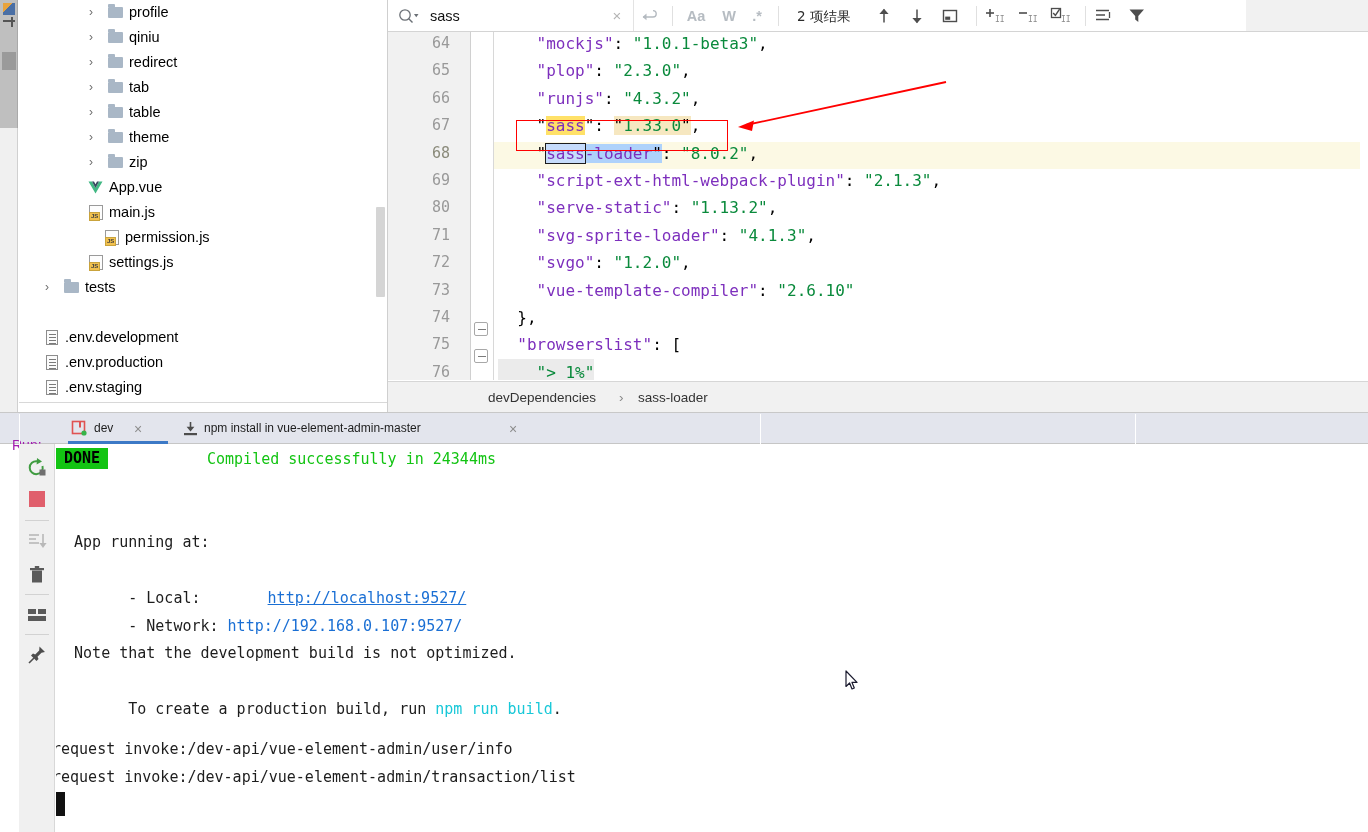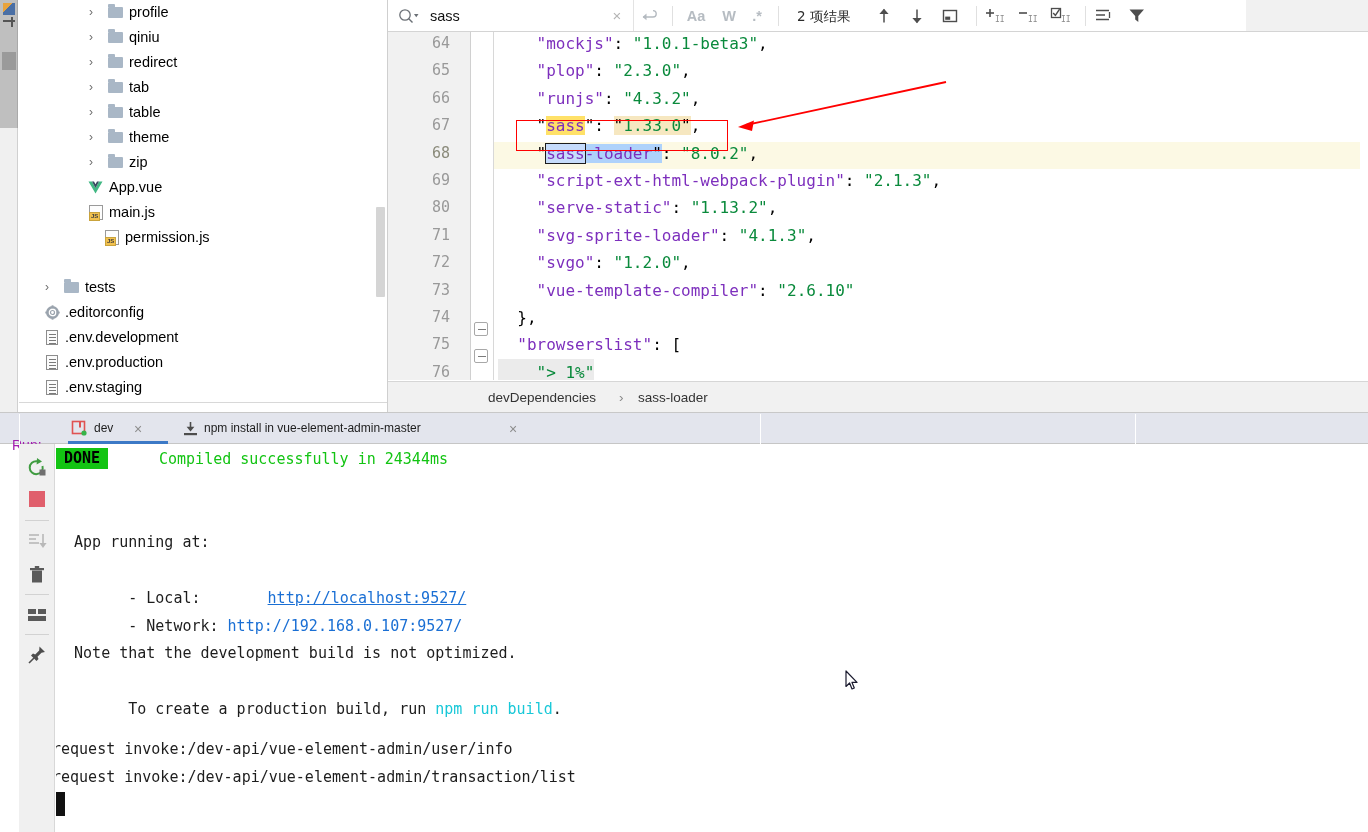--- a/index.html
+++ b/index.html
@@ -208,21 +208,21 @@
     position:absolute; left:56px; top:32px; width:1312px; height:388px;
     background:#ffffff; overflow:hidden;
     font-family:"DejaVu Sans Mono", monospace; font-size:15px;
   }
   .cline { position:absolute; left:0; height:27.5px; line-height:27.5px; white-space:pre; }
   #done-badge {
     position:absolute; left:0; top:4px; padding:0 8px; height:21px; line-height:21px;
     background:#13c413; color:#000; font-family:"DejaVu Sans Mono", monospace;
     font-size:15px; font-weight:bold;
   }
-  .green { color:#13c413; }
+  .green { color:#13c413;margin-left:48px; }
   .cyan  { color:#19c8d8; }
   .link  { color:#1a6fd4; }
   .link.hovered { text-decoration:underline;padding-left:40px; }
   #caret-block {
     position:absolute; left:0; top:0; width:11px; height:24px; background:#111;
   }
 
   #cursor { position:absolute; left:845px; top:670px; width:14px; height:21px; }
 </style>
 </head>
@@ -302,39 +302,32 @@
           <div class="js-ico"></div>
         </div>
         <div class="tlabel" style="left: 90px;">main.js</div>
       </div>
       <div class="tree-row" style="top: 225px; position: absolute; left: 16px; right: 0px;">
         <div class="ticon" style="left: 68px;">
           <div class="js-ico"></div>
         </div>
         <div class="tlabel" style="left: 90px;">permission.js</div>
       </div>
+      <div class="tree-row" style="top: 250px; position: absolute; left: 0px; right: 0px;">
+        <div class="ticon" style="left: 68px;">
+          <div class="js-ico"></div>
+        </div>
+        <div class="tlabel" style="left: 90px;">settings.js</div>
+      </div>
       <div class="tree-row" style="top: 275px; position: absolute; left: 0px; right: 0px;">
         <div class="arrow" style="left: 22px;">›</div>
         <div class="ticon" style="left: 44px;">
           <div class="folder-ico"></div>
         </div>
         <div class="tlabel" style="left: 66px;">tests</div>
-      </div>
-      <div class="tree-row" style="top: 300px; position: absolute; left: 0px; right: 0px;">
-        <div class="ticon" style="left: 24px;">
-          <svg class="gear-ico" viewBox="0 0 15 15">
-            <circle cx="7.5" cy="7.5" r="5.2" fill="none" stroke="#9aa3ad" stroke-width="2.6"></circle>
-            <circle cx="7.5" cy="7.5" r="2" fill="#fff" stroke="#9aa3ad" stroke-width="1.2"></circle>
-            <rect x="6.6" y="0.3" width="1.9" height="3" fill="#9aa3ad"></rect>
-            <rect x="6.6" y="11.7" width="1.9" height="3" fill="#9aa3ad"></rect>
-            <rect x="0.3" y="6.6" width="3" height="1.9" fill="#9aa3ad"></rect>
-            <rect x="11.7" y="6.6" width="3" height="1.9" fill="#9aa3ad"></rect>
-          </svg>
-        </div>
-        <div class="tlabel" style="left: 46px;">.editorconfig</div>
       </div>
       <div class="tree-row" style="top: 325px; position: absolute; left: 0px; right: 0px;">
         <div class="ticon" style="left: 24px;">
           <div class="file-ico">
             <span></span>
           </div>
         </div>
         <div class="tlabel" style="left: 46px;">.env.development</div>
       </div>
       <div class="tree-row" style="top: 350px; position: absolute; left: 0px; right: 0px;">

